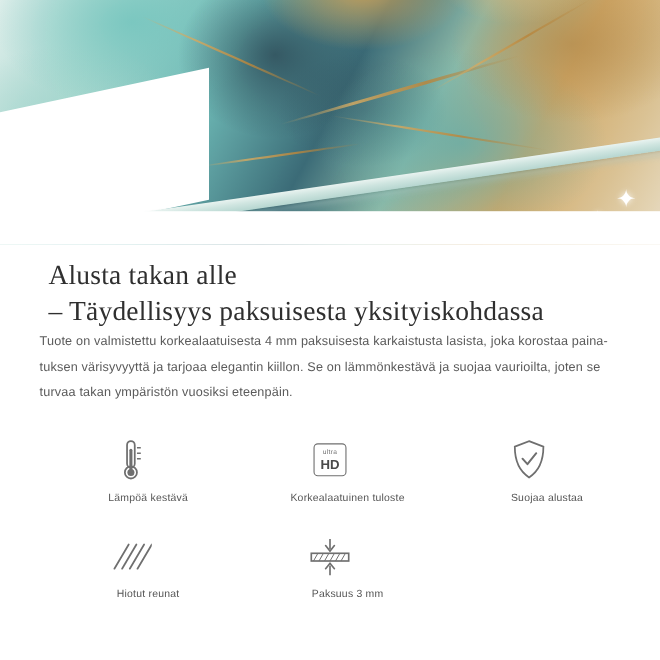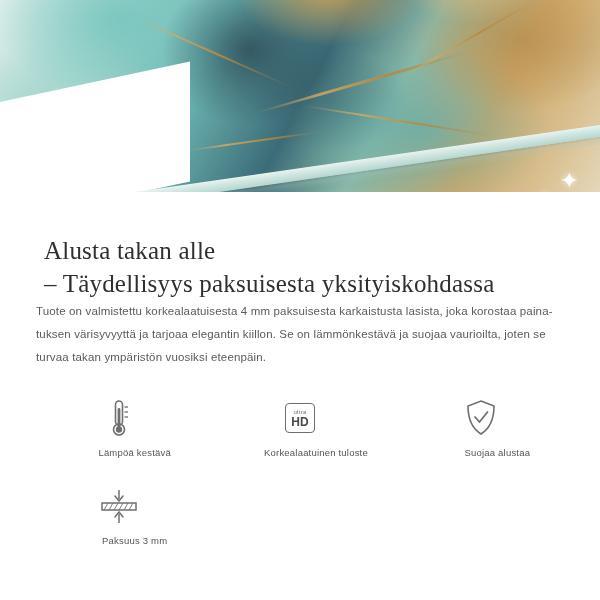--- a/index.html
+++ b/index.html
@@ -222,20 +222,31 @@
       <span class="ico">
         <svg width="32" height="38" viewBox="0 0 32 38">
           <path d="M16 2 L29 7 C29 20 24 30 16 35 C8 30 3 20 3 7 Z" fill="none" stroke="#6f6f6f" stroke-width="1.6"></path>
           <path d="M10 18 L14.5 23 L22.5 13" fill="none" stroke="#6f6f6f" stroke-width="1.8" stroke-linecap="round" stroke-linejoin="round"></path>
         </svg>
       </span>
       <span class="cap">Suojaa alustaa</span>
     </div>
 
 
+    <div class="feature">
+      <span class="ico">
+        <svg width="38" height="30" viewBox="0 0 38 30">
+          <path d="M4 26 L17 4" stroke="#6f6f6f" stroke-width="1.6" stroke-linecap="round"></path>
+          <path d="M11 26 L24 4" stroke="#6f6f6f" stroke-width="1.6" stroke-linecap="round"></path>
+          <path d="M18 26 L31 4" stroke="#6f6f6f" stroke-width="1.6" stroke-linecap="round"></path>
+          <path d="M25 26 L38 4" stroke="#6f6f6f" stroke-width="1.6" stroke-linecap="round"></path>
+        </svg>
+      </span>
+      <span class="cap">Hiotut reunat</span>
+    </div>
 
     <div class="feature">
       <span class="ico">
         <svg width="44" height="36" viewBox="0 0 44 36">
           <line x1="22" y1="2" x2="22" y2="11" stroke="#6f6f6f" stroke-width="1.5"></line>
           <path d="M18 8 L22 13 L26 8" fill="none" stroke="#6f6f6f" stroke-width="1.5" stroke-linecap="round"></path>
           <rect x="5" y="15" width="34" height="7" fill="none" stroke="#6f6f6f" stroke-width="1.5"></rect>
           <path d="M7 22 L11 15 M12 22 L16 15 M17 22 L21 15 M22 22 L26 15 M27 22 L31 15 M32 22 L36 15" stroke="#6f6f6f" stroke-width="0.9"></path>
           <line x1="22" y1="35" x2="22" y2="26" stroke="#6f6f6f" stroke-width="1.5"></line>
           <path d="M18 29 L22 24 L26 29" fill="none" stroke="#6f6f6f" stroke-width="1.5" stroke-linecap="round"></path>

